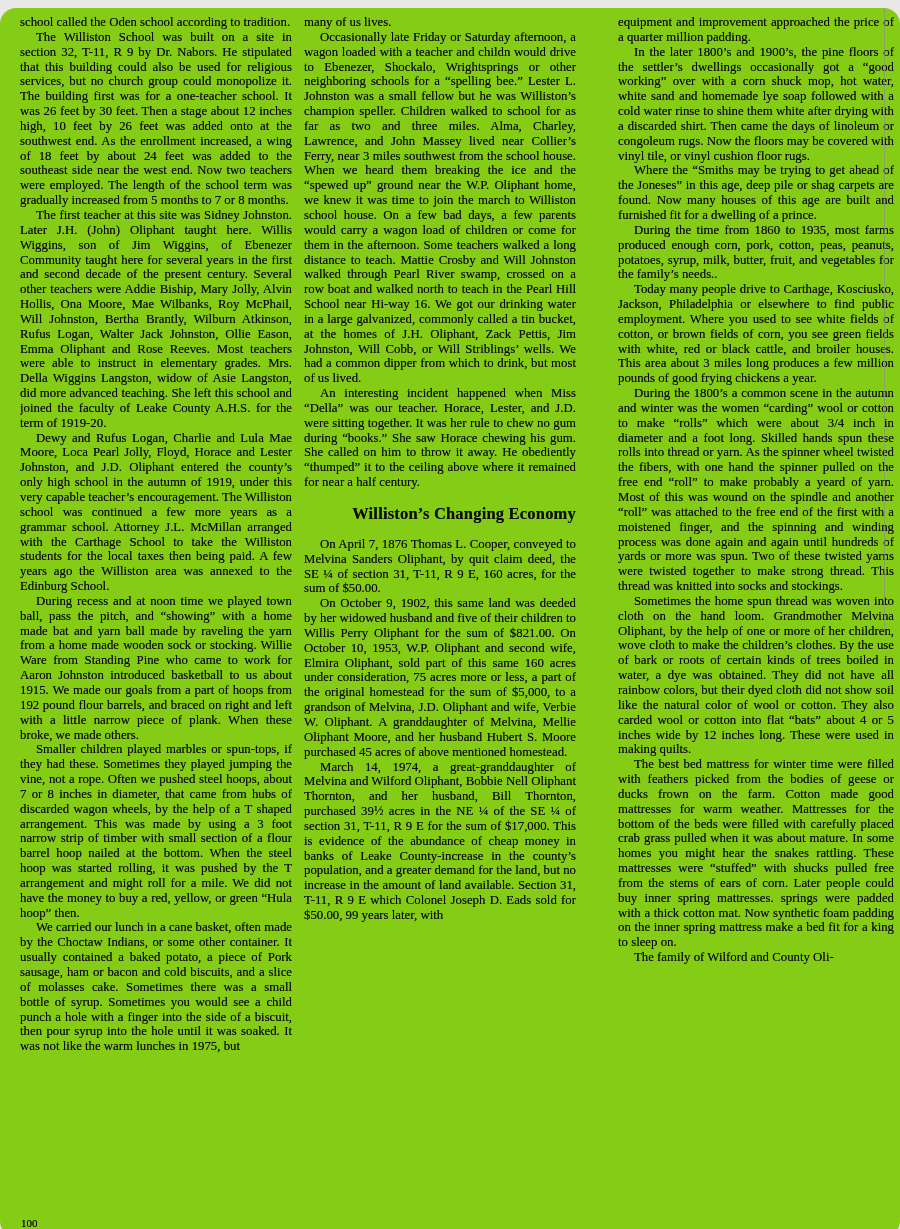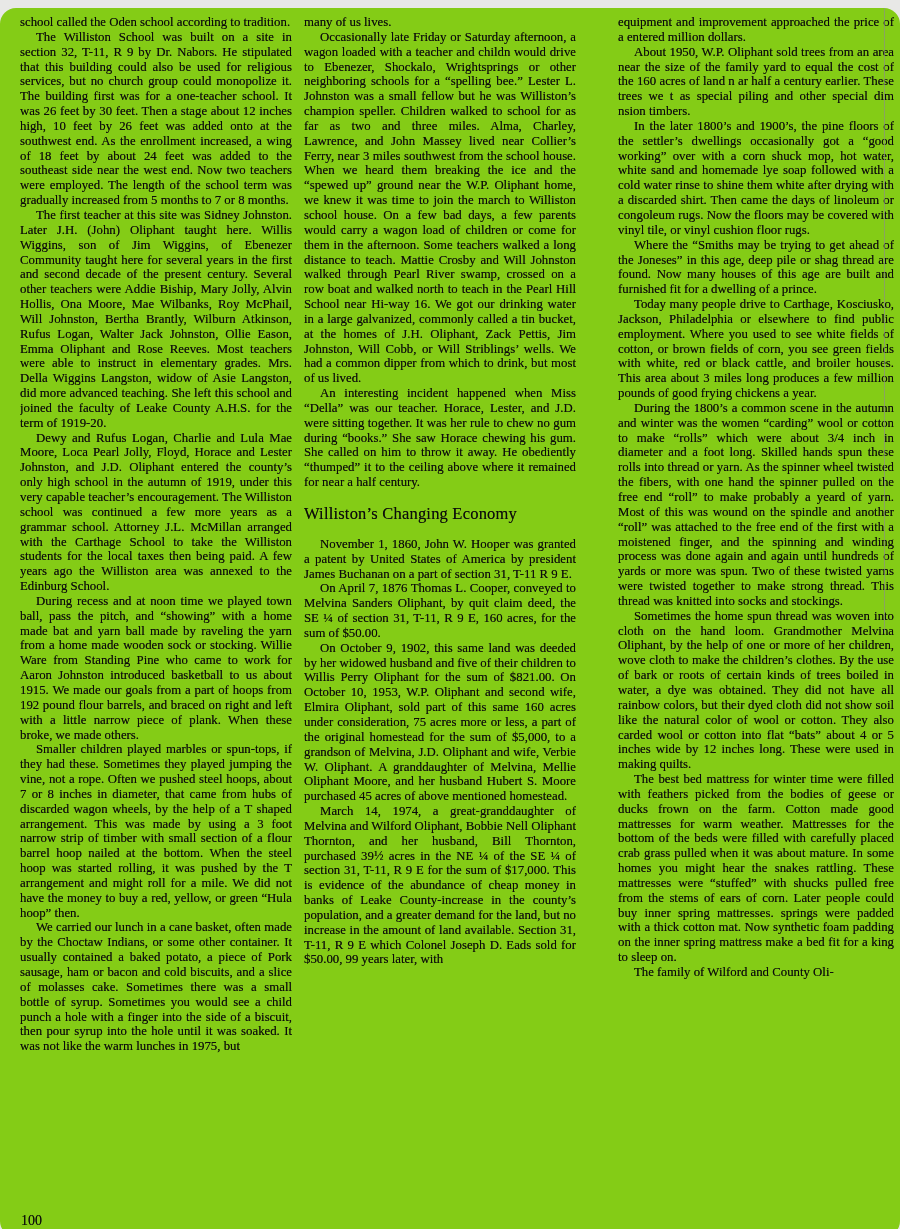--- a/index.html
+++ b/index.html
@@ -14,25 +14,25 @@
     position:absolute; top:7px; height:1192px; overflow:hidden;
     font-size:12.8px; line-height:14.85px; text-align:justify;
     text-shadow:0 0 .45px rgba(10,10,10,.6);
   }
   .col-left   { left:20px;  width:272px; }
   .col-middle { left:304px; width:272px; }
   .col-right  { left:618px; width:276px; }
   .col p { margin:0; text-indent:16px; text-align:justify; }
   .col p.noindent { text-indent:0; }
   .heading {
-    font-size:16.5px; font-weight:normal; text-align:left;
+    font-size:16.5px; font-weight:bold; text-align:right;
     margin:17px 0 15px 0; letter-spacing:.2px;
   }
   .page-number {
-    position:absolute; left:21px; bottom:8px; font-size:14px;
+    position:absolute; left:21px; bottom:8px; font-size:11px;
     text-shadow:0 0 .45px rgba(10,10,10,.6);
   }
   .scan-line {
     position:absolute; left:884px; top:0; width:1px; height:625px;
     background:#8d8d8b; opacity:.65;
   }
 </style>
 </head>
 <body>
 
@@ -44,30 +44,29 @@
       <p>Dewy and Rufus Logan, Charlie and Lula Mae Moore, Loca Pearl Jolly, Floyd, Horace and Lester Johnston, and J.D. Oliphant entered the county’s only high school in the autumn of 1919, under this very capable teacher’s encouragement. The Williston school was continued a few more years as a grammar school. Attorney J.L. McMillan arranged with the Carthage School to take the Williston students for the local taxes then being paid. A few years ago the Williston area was annexed to the Edinburg School.</p>
       <p>During recess and at noon time we played town ball, pass the pitch, and “showing” with a home made bat and yarn ball made by raveling the yarn from a home made wooden sock or stocking. Willie Ware from Standing Pine who came to work for Aaron Johnston introduced basketball to us about 1915. We made our goals from a part of hoops from 192 pound flour barrels, and braced on right and left with a little narrow piece of plank. When these broke, we made others.</p>
       <p>Smaller children played marbles or spun-tops, if they had these. Sometimes they played jumping the vine, not a rope. Often we pushed steel hoops, about 7 or 8 inches in diameter, that came from hubs of discarded wagon wheels, by the help of a T shaped arrangement. This was made by using a 3 foot narrow strip of timber with small section of a flour barrel hoop nailed at the bottom. When the steel hoop was started rolling, it was pushed by the T arrangement and might roll for a mile. We did not have the money to buy a red, yellow, or green “Hula hoop” then.</p>
       <p>We carried our lunch in a cane basket, often made by the Choctaw Indians, or some other container. It usually contained a baked potato, a piece of Pork sausage, ham or bacon and cold biscuits, and a slice of molasses cake. Sometimes there was a small bottle of syrup. Sometimes you would see a child punch a hole with a finger into the side of a biscuit, then pour syrup into the hole until it was soaked. It was not like the warm lunches in 1975, but</p>
     </div>
   <div class="col col-middle">
       <p class="noindent">many of us lives.</p>
       <p>Occasionally late Friday or Saturday afternoon, a wagon loaded with a teacher and childn would drive to Ebenezer, Shockalo, Wrightsprings or other neighboring schools for a “spelling bee.” Lester L. Johnston was a small fellow but he was Williston’s champion speller. Children walked to school for as far as two and three miles. Alma, Charley, Lawrence, and John Massey lived near Collier’s Ferry, near 3 miles southwest from the school house. When we heard them breaking the ice and the “spewed up” ground near the W.P. Oliphant home, we knew it was time to join the march to Williston school house. On a few bad days, a few parents would carry a wagon load of children or come for them in the afternoon. Some teachers walked a long distance to teach. Mattie Crosby and Will Johnston walked through Pearl River swamp, crossed on a row boat and walked north to teach in the Pearl Hill School near Hi-way 16. We got our drinking water in a large galvanized, commonly called a tin bucket, at the homes of J.H. Oliphant, Zack Pettis, Jim Johnston, Will Cobb, or Will Striblings’ wells. We had a common dipper from which to drink, but most of us lived.</p>
       <p>An interesting incident happened when Miss “Della” was our teacher. Horace, Lester, and J.D. were sitting together. It was her rule to chew no gum during “books.” She saw Horace chewing his gum. She called on him to throw it away. He obediently “thumped” it to the ceiling above where it remained for near a half century.</p>
       <h2 class="heading">Williston’s Changing Economy</h2>
-      <p>November 1, 1860, John W. Hooper was granted a patent by United States of America by president James Buchanan on a part of section 31, T-11 R 9 E.</p>
       <p>On April 7, 1876 Thomas L. Cooper, conveyed to Melvina Sanders Oliphant, by quit claim deed, the SE ¼ of section 31, T-11, R 9 E, 160 acres, for the sum of $50.00.</p>
       <p>On October 9, 1902, this same land was deeded by her widowed husband and five of their children to Willis Perry Oliphant for the sum of $821.00. On October 10, 1953, W.P. Oliphant and second wife, Elmira Oliphant, sold part of this same 160 acres under consideration, 75 acres more or less, a part of the original homestead for the sum of $5,000, to a grandson of Melvina, J.D. Oliphant and wife, Verbie W. Oliphant. A granddaughter of Melvina, Mellie Oliphant Moore, and her husband Hubert S. Moore purchased 45 acres of above mentioned homestead.</p>
       <p>March 14, 1974, a great-granddaughter of Melvina and Wilford Oliphant, Bobbie Nell Oliphant Thornton, and her husband, Bill Thornton, purchased 39½ acres in the NE ¼ of the SE ¼ of section 31, T-11, R 9 E for the sum of $17,000. This is evidence of the abundance of cheap money in banks of Leake County-increase in the county’s population, and a greater demand for the land, but no increase in the amount of land available. Section 31, T-11, R 9 E which Colonel Joseph D. Eads sold for $50.00, 99 years later, with</p>
     </div>
   <div class="col col-right">
-      <p class="noindent">equipment and improvement approached the price of a entered million dollars.</p>
-      <p>About 1950, W.P. Oliphant sold trees from an area near the size of the family yard to equal the cost of the 160 acres of land n ar half a century earlier. These trees we t as special piling and other special dim nsion timbers.</p>
+      <p class="noindent">equipment and improvement approached the price of a quarter million padding.</p>
       <p>In the later 1800’s and 1900’s, the pine floors of the settler’s dwellings occasionally got a “good working” over with a corn shuck mop, hot water, white sand and homemade lye soap followed with a cold water rinse to shine them white after drying with a discarded shirt. Then came the days of linoleum or congoleum rugs. Now the floors may be covered with vinyl tile, or vinyl cushion floor rugs.</p>
-      <p>Where the “Smiths may be trying to get ahead of the Joneses” in this age, deep pile or shag thread are found. Now many houses of this age are built and furnished fit for a dwelling of a prince.</p>
+      <p>Where the “Smiths may be trying to get ahead of the Joneses” in this age, deep pile or shag carpets are found. Now many houses of this age are built and furnished fit for a dwelling of a prince.</p>
+      <p>During the time from 1860 to 1935, most farms produced enough corn, pork, cotton, peas, peanuts, potatoes, syrup, milk, butter, fruit, and vegetables for the family’s needs..</p>
       <p>Today many people drive to Carthage, Kosciusko, Jackson, Philadelphia or elsewhere to find public employment. Where you used to see white fields of cotton, or brown fields of corn, you see green fields with white, red or black cattle, and broiler houses. This area about 3 miles long produces a few million pounds of good frying chickens a year.</p>
       <p>During the 1800’s a common scene in the autumn and winter was the women “carding” wool or cotton to make “rolls” which were about 3/4 inch in diameter and a foot long. Skilled hands spun these rolls into thread or yarn. As the spinner wheel twisted the fibers, with one hand the spinner pulled on the free end “roll” to make probably a yeard of yarn. Most of this was wound on the spindle and another “roll” was attached to the free end of the first with a moistened finger, and the spinning and winding process was done again and again until hundreds of yards or more was spun. Two of these twisted yarns were twisted together to make strong thread. This thread was knitted into socks and stockings.</p>
       <p>Sometimes the home spun thread was woven into cloth on the hand loom. Grandmother Melvina Oliphant, by the help of one or more of her children, wove cloth to make the children’s clothes. By the use of bark or roots of certain kinds of trees boiled in water, a dye was obtained. They did not have all rainbow colors, but their dyed cloth did not show soil like the natural color of wool or cotton. They also carded wool or cotton into flat “bats” about 4 or 5 inches wide by 12 inches long. These were used in making quilts.</p>
       <p>The best bed mattress for winter time were filled with feathers picked from the bodies of geese or ducks frown on the farm. Cotton made good mattresses for warm weather. Mattresses for the bottom of the beds were filled with carefully placed crab grass pulled when it was about mature. In some homes you might hear the snakes rattling. These mattresses were “stuffed” with shucks pulled free from the stems of ears of corn. Later people could buy inner spring mattresses. springs were padded with a thick cotton mat. Now synthetic foam padding on the inner spring mattress make a bed fit for a king to sleep on.</p>
       <p>The family of Wilford and County Oli-</p>
     </div>
   <div class="scan-line"></div>
   <div class="page-number">100</div>
 </div>
 

